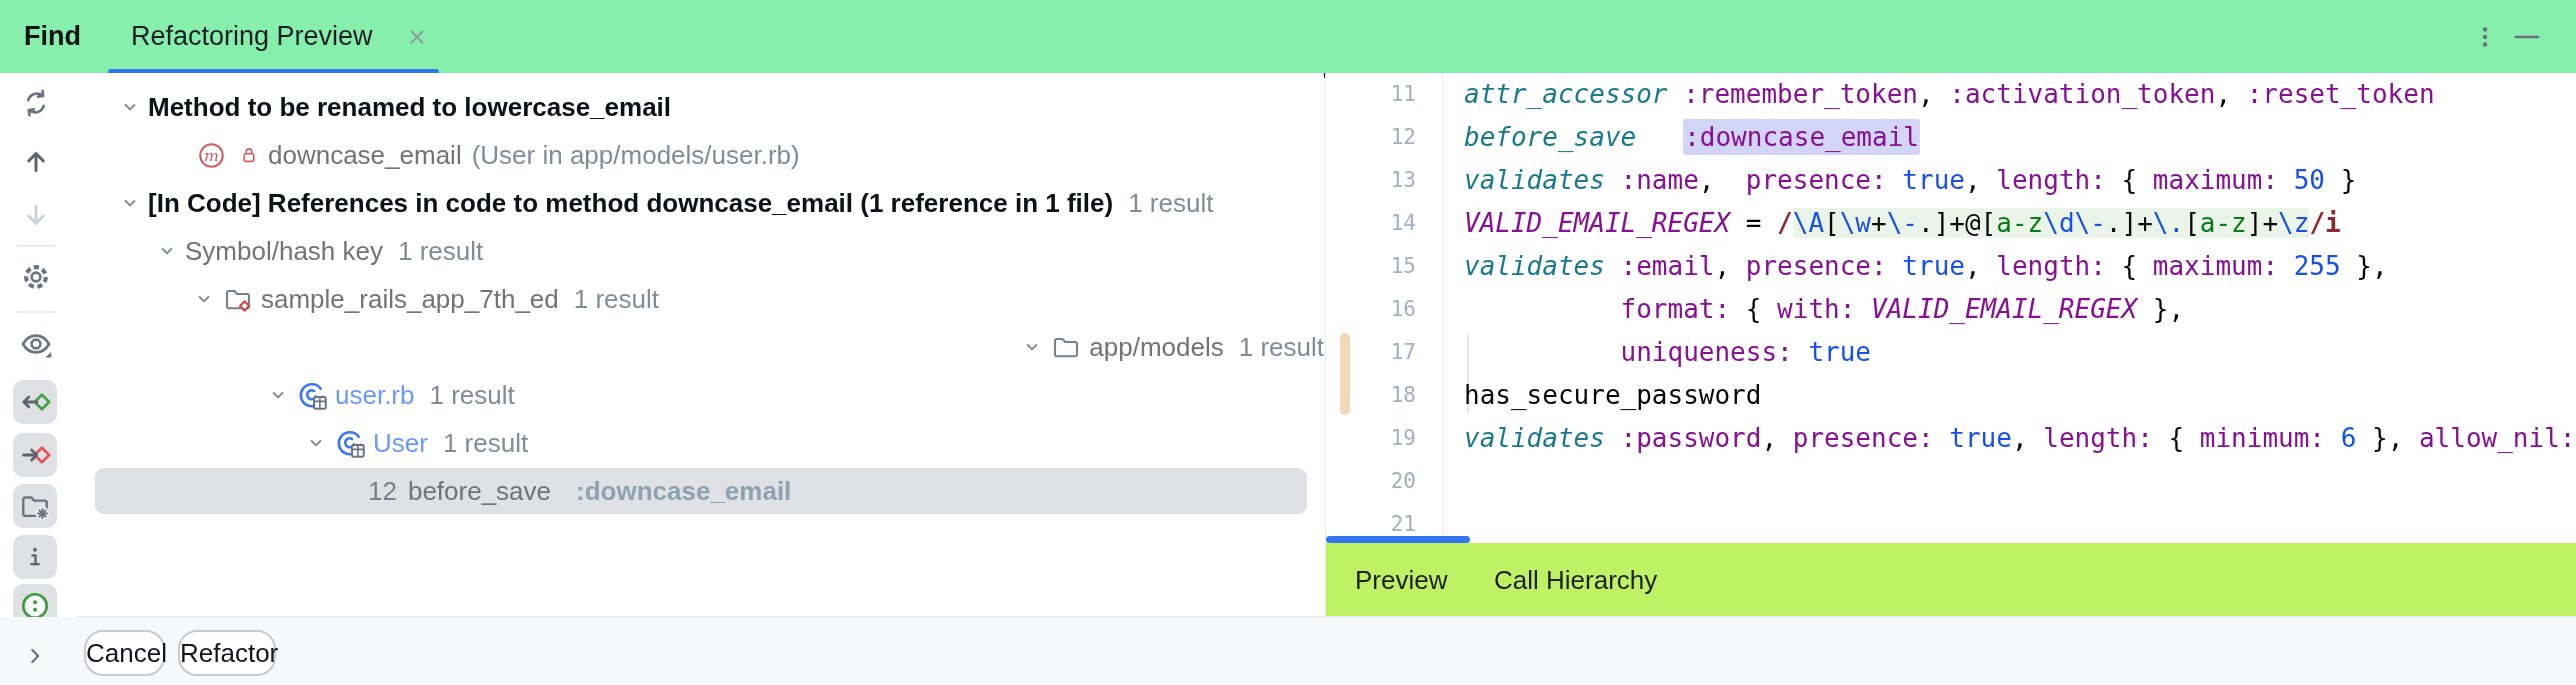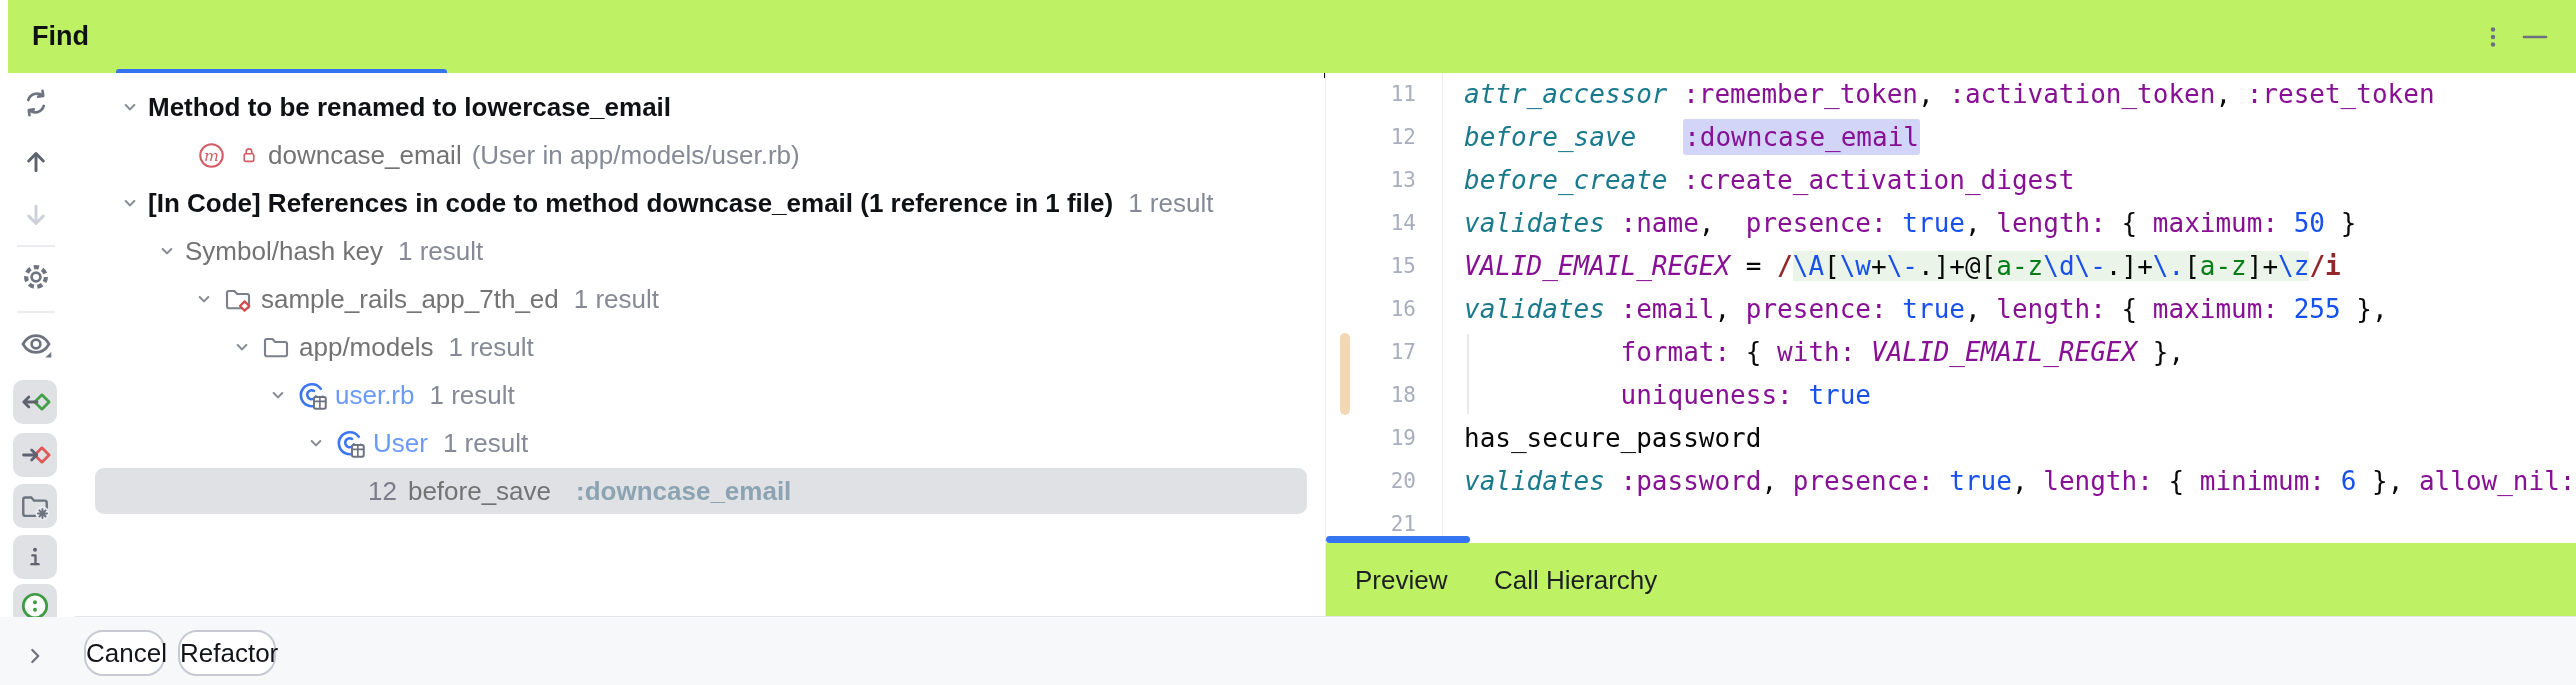--- a/index.html
+++ b/index.html
@@ -1,21 +1,21 @@
 <!DOCTYPE html>
 <html><head>
 <meta charset="utf-8">
 <style>
   html,body{margin:0;padding:0}
   body{width:2576px;height:686px;position:relative;background:#fff;overflow:hidden;
        font-family:"Liberation Sans",sans-serif;color:#1d1f24;-webkit-font-smoothing:antialiased}
   svg{display:block}
 
   
-  #header{position:absolute;left:8px;top:0;right:0;height:73px;background:#bef264;border-bottom:5px solid #000000}
+  #header{position:absolute;left:0;top:0;right:0;height:73px;background:#86efac;border-bottom:5px solid #000000}
   #find-label{position:absolute;left:24px;top:0;height:73px;line-height:73px;font-size:27px;font-weight:700;color:#101114}
   #tab{position:absolute;left:108px;top:0;width:331px;height:73px;cursor:pointer}
   #tab-label{position:absolute;left:23px;top:0;height:73px;line-height:73px;font-size:27px;color:#1d1f24}
   #tab-close{position:absolute;right:10px;top:25px;width:24px;height:24px;opacity:.85}
   #tab-underline{position:absolute;left:108px;bottom:-1px;width:331px;height:5px;background:#3574f0;border-radius:3px 3px 0 0}
   #kebab-btn{position:absolute;left:2471px;top:23px;width:28px;height:28px}
   #min-btn{position:absolute;left:2511px;top:23px;width:32px;height:28px;display:flex;align-items:center}
 
   
   #sidebar{position:absolute;left:0;top:73px;width:71px;bottom:0;background:#fff}
@@ -76,20 +76,28 @@
            font-size:26px;color:#14151a;font-family:"Liberation Sans",sans-serif;cursor:pointer;padding:0}
   #btn-cancel{left:84px;width:81px}
   #btn-refactor{left:178px;width:98px}
   #collapse-chev{position:absolute;left:22px;top:26px;width:26px;height:26px}
 </style>
 </head>
 <body>
 
 <div id="header">
   <span id="find-label">Find</span>
+  <div id="tab">
+    <span id="tab-label">Refactoring Preview</span>
+    <span id="tab-close">
+      <svg width="24" height="24" viewBox="0 0 24 24">
+          <path d="M6.5 6.5l11 11M17.5 6.5l-11 11" stroke="#8c8f98" stroke-width="1.9" stroke-linecap="round" fill="none"></path>
+        </svg>
+    </span>
+  </div>
   <div id="tab-underline"></div>
   <span id="kebab-btn">
     <svg width="28" height="28" viewBox="0 0 24 24">
         <g fill="#6c707e">
           <circle cx="12" cy="5.6" r="1.9"></circle>
           <circle cx="12" cy="12" r="1.9"></circle>
           <circle cx="12" cy="18.4" r="1.9"></circle>
         </g>
       </svg>
   </span>
@@ -199,21 +207,21 @@
           </svg></span><span class="row-text">Symbol/hash key</span><span class="row-count">1 result</span></div>
     </div>
     <div class="tree-row" style="padding-left: 114px;">
       <div class="row-inner"><span class="chev"><svg width="26" height="26" viewBox="0 0 24 24" fill="none">
             <path d="M8 10.2l4 4 4-4" stroke="#878b94" stroke-width="1.9" stroke-linecap="round" stroke-linejoin="round"></path>
           </svg></span><span class="tree-ic"><svg width="30" height="30" viewBox="0 0 24 24" fill="none">
             <path d="M3.2 7.2c0-.9.7-1.6 1.6-1.6h4.4l2.1 2.4h7.9c.9 0 1.6.7 1.6 1.6v8.2c0 .9-.7 1.6-1.6 1.6H4.8c-.9 0-1.6-.7-1.6-1.6z" stroke="#7c808c" stroke-width="1.7"></path>
             <path d="M17.3 13.9l3.7 3.7-3.7 3.7-3.7-3.7z" fill="#fff" stroke="#d44a4a" stroke-width="1.7" stroke-linejoin="round"></path>
           </svg></span><span class="row-text">sample_rails_app_7th_ed</span><span class="row-count">1 result</span></div>
     </div>
-    <div class="tree-row" style="padding-left: 152px;">
+    <div class="tree-row" style="padding-left: 152px; justify-content: flex-end;">
       <div class="row-inner"><span class="chev"><svg width="26" height="26" viewBox="0 0 24 24" fill="none">
             <path d="M8 10.2l4 4 4-4" stroke="#878b94" stroke-width="1.9" stroke-linecap="round" stroke-linejoin="round"></path>
           </svg></span><span class="tree-ic"><svg width="30" height="30" viewBox="0 0 24 24" fill="none">
             <path d="M3.2 7.2c0-.9.7-1.6 1.6-1.6h4.4l2.1 2.4h7.9c.9 0 1.6.7 1.6 1.6v8.2c0 .9-.7 1.6-1.6 1.6H4.8c-.9 0-1.6-.7-1.6-1.6z" stroke="#7c808c" stroke-width="1.7"></path>
           </svg></span><span class="row-text">app/models</span><span class="row-count">1 result</span></div>
     </div>
     <div class="tree-row" style="padding-left: 188px;">
       <div class="row-inner"><span class="chev"><svg width="26" height="26" viewBox="0 0 24 24" fill="none">
             <path d="M8 10.2l4 4 4-4" stroke="#878b94" stroke-width="1.9" stroke-linecap="round" stroke-linejoin="round"></path>
           </svg></span><span class="tree-ic"><svg width="30" height="30" viewBox="0 0 24 24" fill="none">
@@ -252,21 +260,20 @@
       <div class="gut-num">18</div>
       <div class="gut-num">19</div>
       <div class="gut-num">20</div>
       <div class="gut-num">21</div>
     </div>
   <div id="change-marker"></div>
   <div id="indent-guide"></div>
   <div id="code">
       <div class="code-line"><span class="tk-kw">attr_accessor</span><span class="tk-plain"> </span><span class="tk-sym">:remember_token</span><span class="tk-plain">, </span><span class="tk-sym">:activation_token</span><span class="tk-plain">, </span><span class="tk-sym">:reset_token</span></div>
       <div class="code-line"><span class="tk-kw">before_save</span><span class="tk-plain">   </span><span class="tk-hl">:downcase_email</span></div>
-      <div class="code-line"><span class="tk-kw">before_create</span><span class="tk-plain"> </span><span class="tk-sym">:create_activation_digest</span></div>
       <div class="code-line"><span class="tk-kw">validates</span><span class="tk-plain"> </span><span class="tk-sym">:name</span><span class="tk-plain">,  </span><span class="tk-sym">presence:</span><span class="tk-plain"> </span><span class="tk-num">true</span><span class="tk-plain">, </span><span class="tk-sym">length:</span><span class="tk-plain"> { </span><span class="tk-sym">maximum:</span><span class="tk-plain"> </span><span class="tk-num">50</span><span class="tk-plain"> }</span></div>
       <div class="code-line"><span class="tk-const">VALID_EMAIL_REGEX</span><span class="tk-plain"> = </span><span class="tk-rxd">/</span><span class="tk-rxe rx">\A</span><span class="tk-plain rx">[</span><span class="tk-rxe rx">\w</span><span class="tk-plain rx">+</span><span class="tk-rxe rx">\-</span><span class="tk-plain rx">.</span><span class="tk-plain rx">]</span><span class="tk-plain rx">+@</span><span class="tk-plain rx">[</span><span class="tk-rxc rx">a-z</span><span class="tk-rxe rx">\d</span><span class="tk-rxe rx">\-</span><span class="tk-plain rx">.</span><span class="tk-plain rx">]</span><span class="tk-plain rx">+</span><span class="tk-rxe rx">\.</span><span class="tk-plain rx">[</span><span class="tk-rxc rx">a-z</span><span class="tk-plain rx">]</span><span class="tk-plain rx">+</span><span class="tk-rxe rx">\z</span><span class="tk-rxd">/i</span></div>
       <div class="code-line"><span class="tk-kw">validates</span><span class="tk-plain"> </span><span class="tk-sym">:email</span><span class="tk-plain">, </span><span class="tk-sym">presence:</span><span class="tk-plain"> </span><span class="tk-num">true</span><span class="tk-plain">, </span><span class="tk-sym">length:</span><span class="tk-plain"> { </span><span class="tk-sym">maximum:</span><span class="tk-plain"> </span><span class="tk-num">255</span><span class="tk-plain"> },</span></div>
       <div class="code-line"><span class="tk-plain">          </span><span class="tk-sym">format:</span><span class="tk-plain"> { </span><span class="tk-sym">with:</span><span class="tk-plain"> </span><span class="tk-const">VALID_EMAIL_REGEX</span><span class="tk-plain"> },</span></div>
       <div class="code-line"><span class="tk-plain">          </span><span class="tk-sym">uniqueness:</span><span class="tk-plain"> </span><span class="tk-num">true</span></div>
       <div class="code-line"><span class="tk-plain">has_secure_password</span></div>
       <div class="code-line"><span class="tk-kw">validates</span><span class="tk-plain"> </span><span class="tk-sym">:password</span><span class="tk-plain">, </span><span class="tk-sym">presence:</span><span class="tk-plain"> </span><span class="tk-num">true</span><span class="tk-plain">, </span><span class="tk-sym">length:</span><span class="tk-plain"> { </span><span class="tk-sym">minimum:</span><span class="tk-plain"> </span><span class="tk-num">6</span><span class="tk-plain"> },</span><span class="tk-plain"> </span><span class="tk-sym">allow_nil:</span></div>
       <div class="code-line"></div>
     </div>
   <div id="hscroll"></div>

